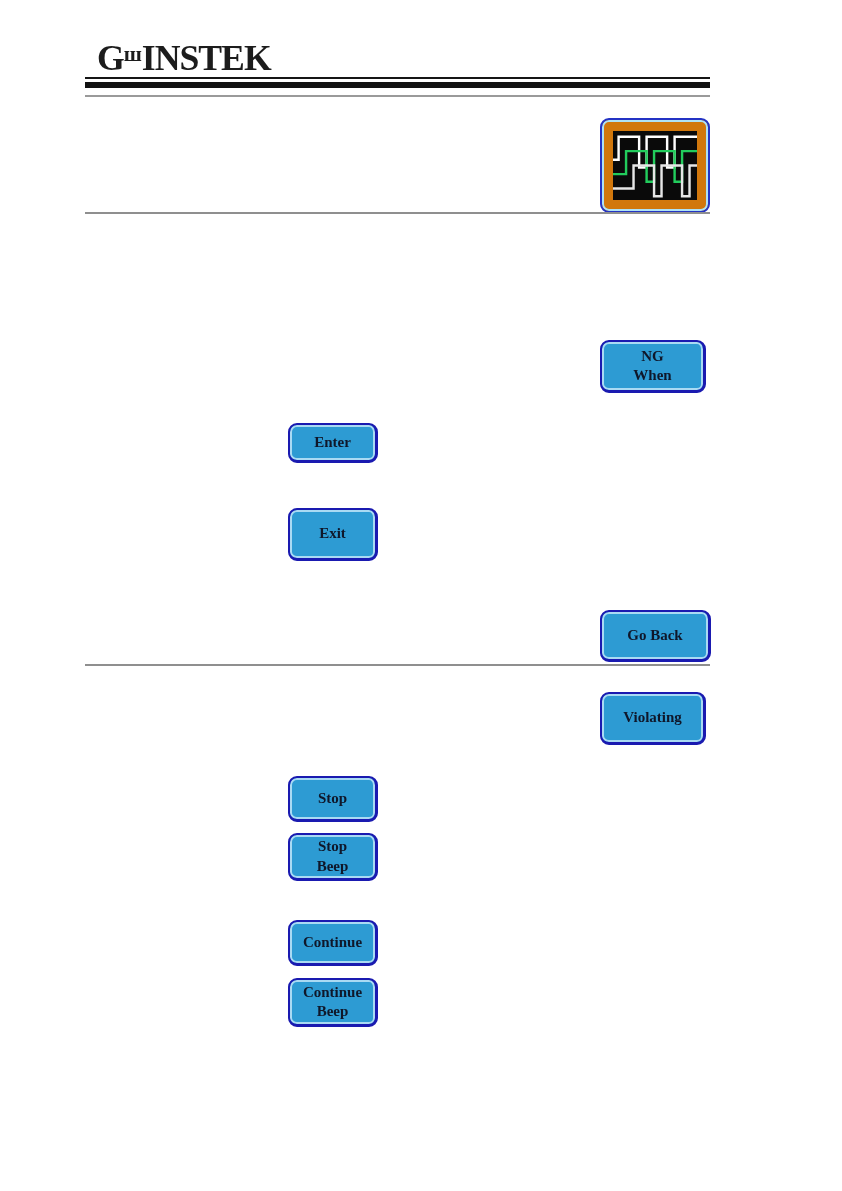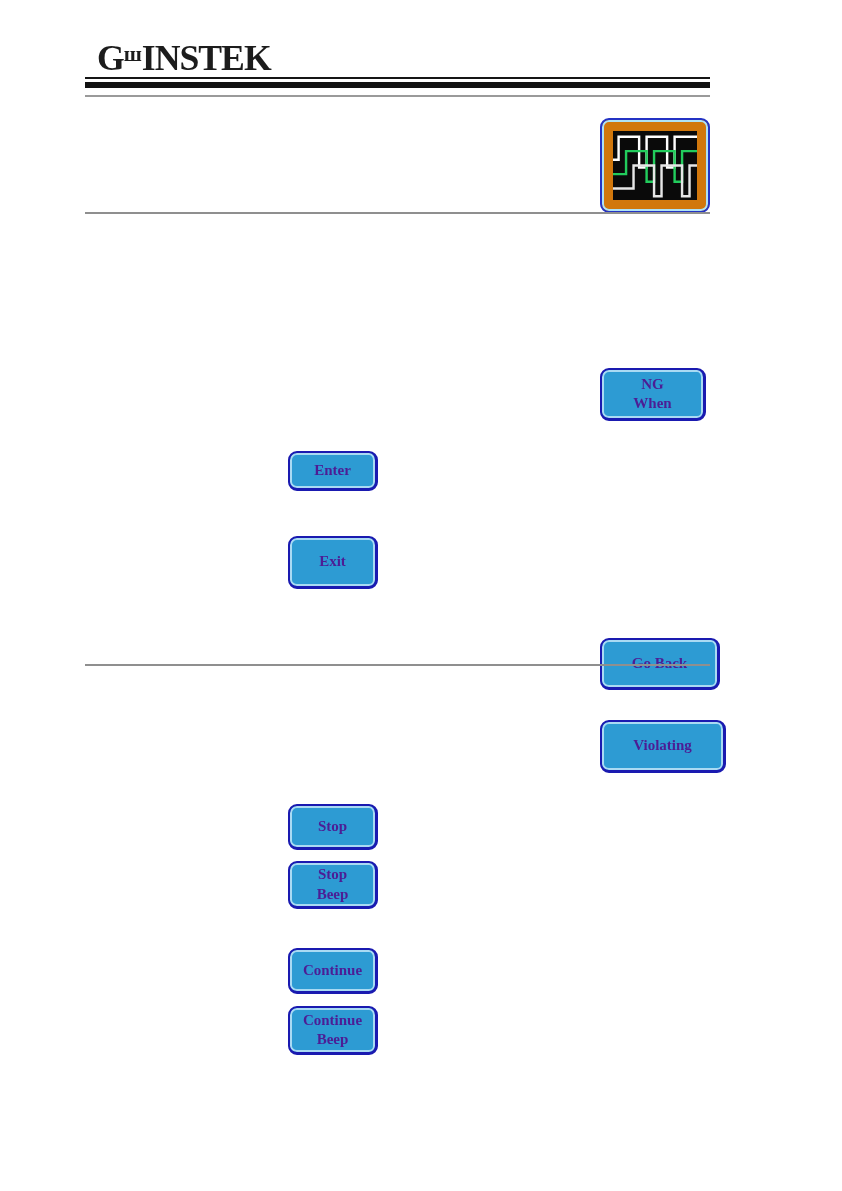--- a/index.html
+++ b/index.html
@@ -42,29 +42,29 @@
   }
   .tpl-screen{display:block;width:100%;height:100%;background:#0a0a0a;}
 
   
   .btn{
     position:absolute;box-sizing:border-box;
     background:#2d9bd3;
     border:2px solid #1a1ab0;border-right-width:3px;border-bottom-width:3px;
     border-radius:9px;
     box-shadow:inset 0 0 0 2px #a9daf3;
-    color:#4c1d95;font-weight:bold;font-size:15px;line-height:1.3;
+    color:#0f172a;font-weight:bold;font-size:15px;line-height:1.3;
     display:flex;align-items:center;justify-content:center;
-    text-align:center;white-space:pre-line;margin-top:28px;
+    text-align:center;white-space:pre-line;
   }
   .btn-ng-when      {left:600px;top:340px;width:106px;height:53px;}
   .btn-enter        {left:288px;top:423px;width:90px; height:40px;}
   .btn-exit         {left:288px;top:508px;width:90px; height:53px;}
-  .btn-go-back      {left:600px;top:610px;width:120px;height:52px;}
-  .btn-violating    {left:600px;top:692px;width:126px;height:53px;}
+  .btn-go-back      {left:600px;top:610px;width:111px;height:52px;}
+  .btn-violating    {left:600px;top:692px;width:106px;height:53px;}
   .btn-stop         {left:288px;top:776px;width:90px; height:46px;}
   .btn-stop-beep    {left:288px;top:833px;width:90px; height:48px;}
   .btn-continue     {left:288px;top:920px;width:90px; height:46px;}
   .btn-continue-beep{left:288px;top:978px;width:90px; height:49px;}
 </style>
 </head>
 <body>
 
 <div id="page">
 

